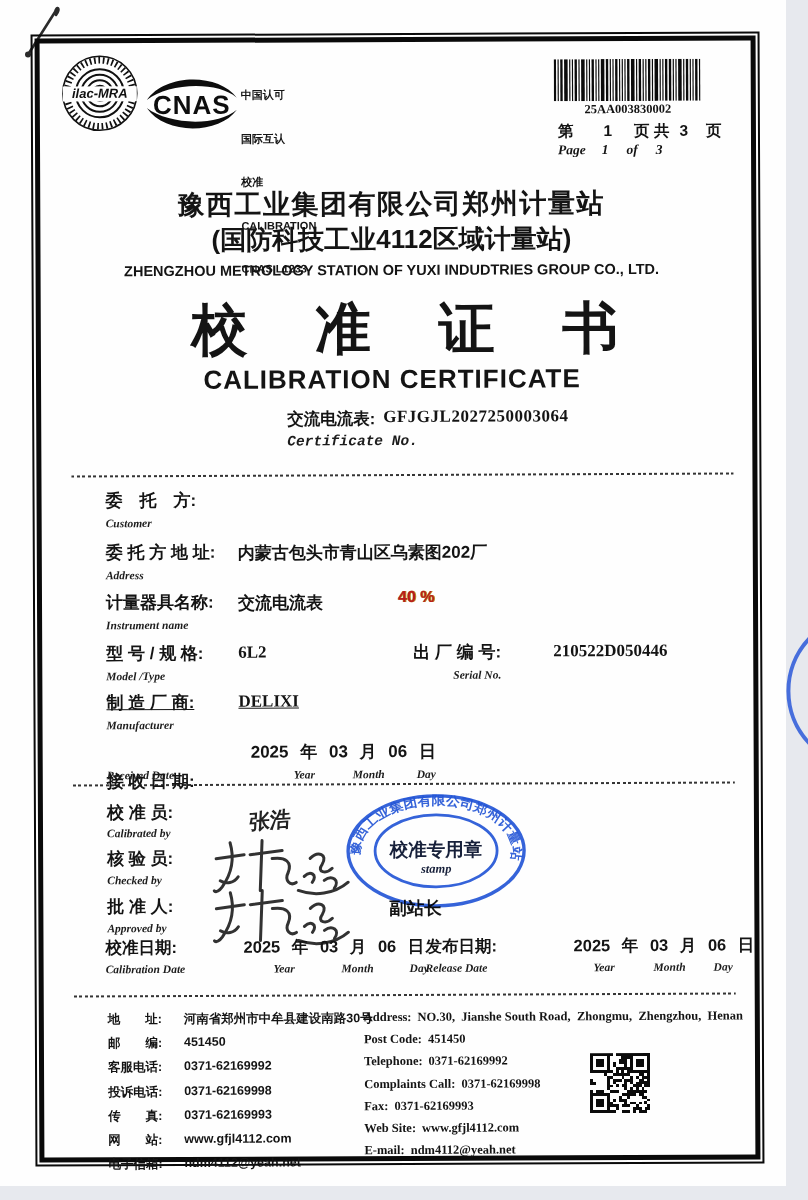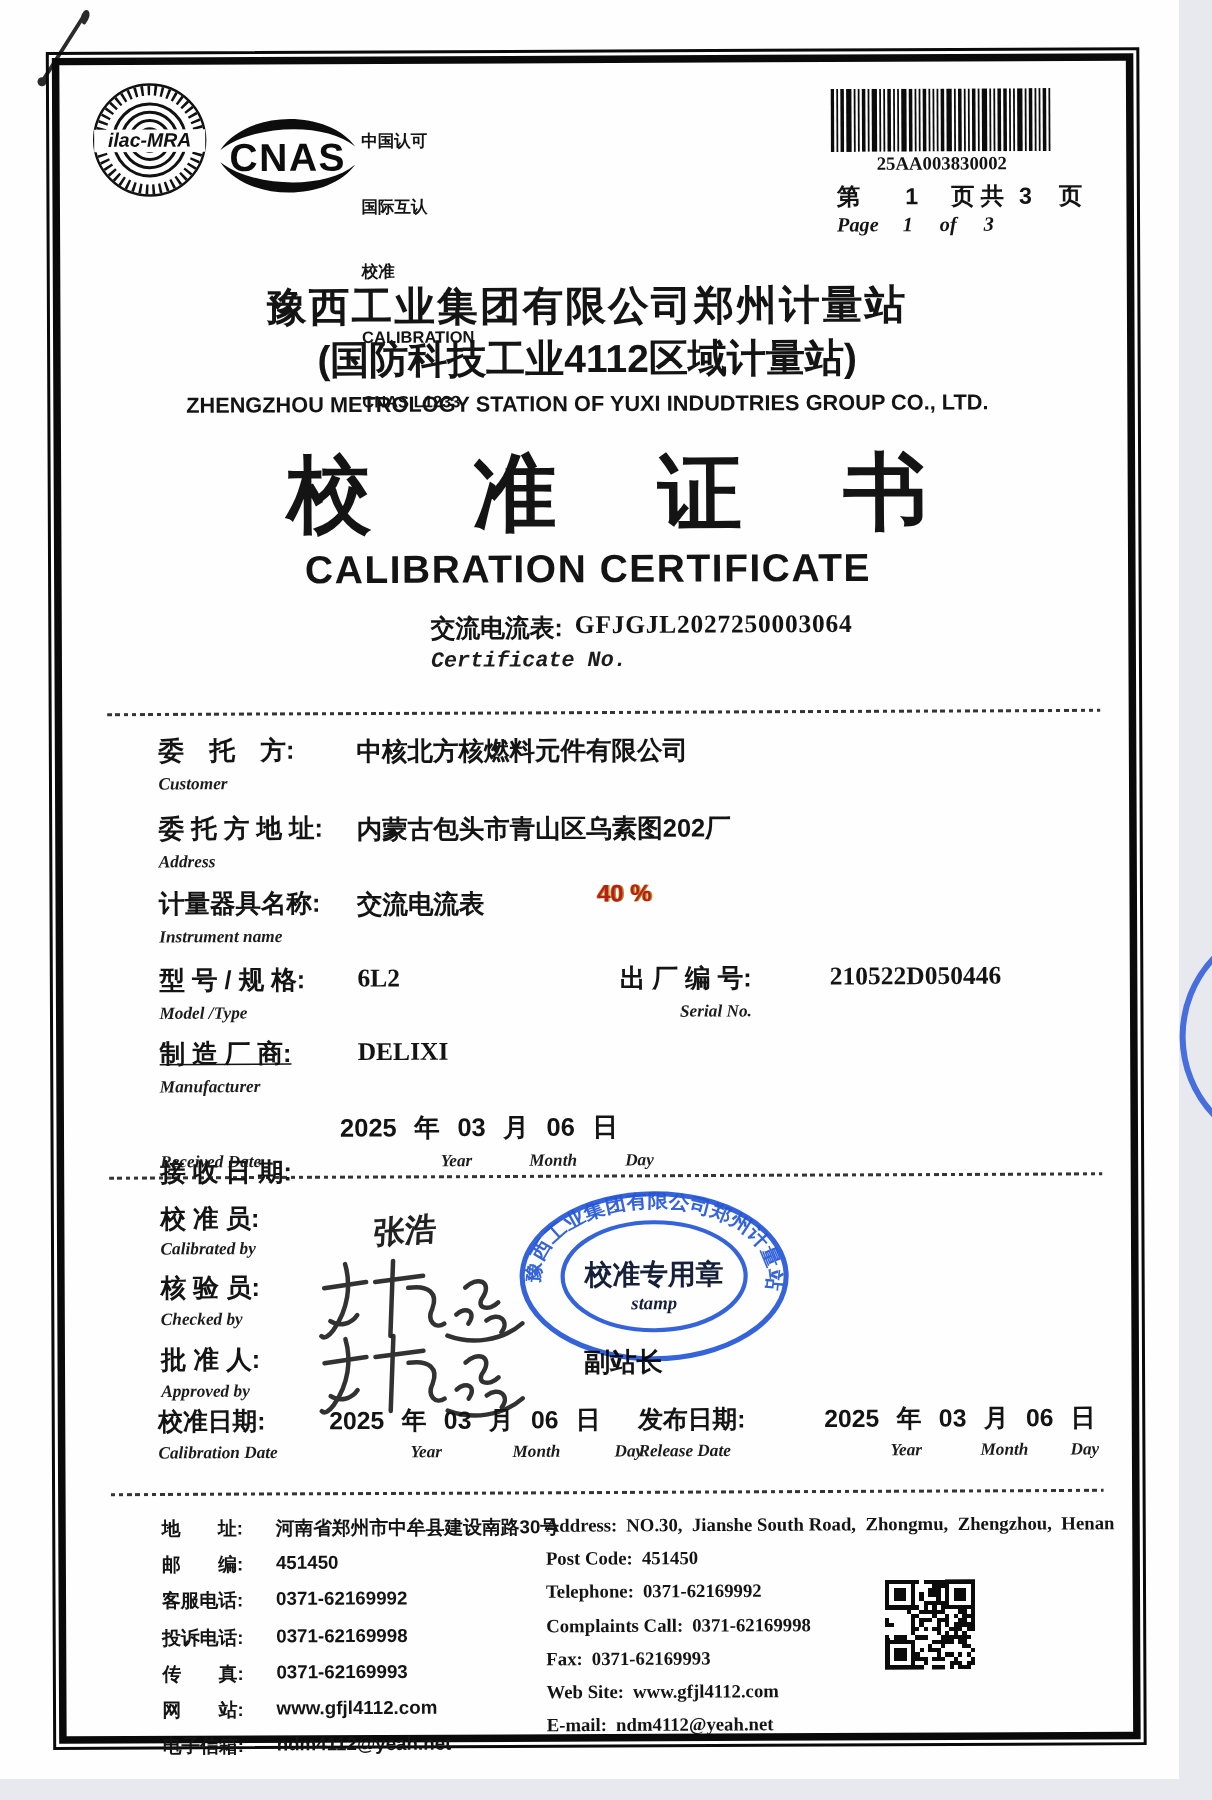--- a/index.html
+++ b/index.html
@@ -26,21 +26,21 @@
   .hand{display:inline-block;font-weight:700;font-size:21px;transform:rotate(-4deg) skewX(-7deg);color:#222;}
   .fcol{display:flex;flex-direction:column;row-gap:7.2px;}
   .frow{display:flex;white-space:pre;}
   .fcn{font-size:12.5px;font-weight:700;}
   .fcn .lab{display:inline-block;width:76px;}
   .fen{font-family:"Liberation Serif",serif;font-size:12.5px;font-weight:700;}
   .fen .lab{display:inline-block;min-width:0;margin-right:6px;}
   .pgrow{display:flex;align-items:baseline;font-weight:700;font-size:15.5px;white-space:pre;}
   .pgrow-en{display:flex;align-items:baseline;font-family:"Liberation Serif",serif;font-style:italic;font-weight:700;font-size:13.5px;white-space:pre;}
   .accred{font-size:11px;font-weight:700;line-height:14.5px;white-space:pre;}
-  .datev{font-weight:700;font-size:16.5px;word-spacing:7px;white-space:pre;}
+  .datev{font-weight:700;font-size:16.5px;word-spacing:7px;white-space:pre;margin-left:24px;}
   svg{display:block;}
 </style>
 </head>
 <body>
 
 <div class="scene">
   <div class="paper"></div>
 
   <svg class="abs" style="left:10px;top:2px;" width="52" height="62" viewBox="0 0 52 62">
     <path d="M19,51 L45,10 M45,10 C47,3 51,6 46,13" stroke="#2b2b2b" stroke-width="2.6" fill="none" stroke-linecap="round"></path>
@@ -142,41 +142,40 @@
 
     <div class="abs center title-cn" style="top:292px;">校 准 证 书</div>
     <div class="abs center title-en" style="top:364px;">CALIBRATION  CERTIFICATE</div>
     <span class="abs cjkL" style="left:288px;top:408px;font-size:16.5px;">交流电流表:</span>
     <span class="abs val serifv" style="left:384px;top:407px;letter-spacing:.5px;">GFJGJL2027250003064</span>
     <span class="abs enL" style="left:288px;top:433px;font-size:14.5px;font-family:Liberation Mono, monospace;">Certificate No.</span>
 
     <div class="abs dash" style="left:72px;top:474px;width:662px;"></div>
 
     <span class="abs cjkL" style="left:106px;top:488px;">委　托　方:</span>
-    <span class="abs val" style="left:238px;top:489px;">中核北方核燃料元件有限公司</span>
     <span class="abs enL" style="left:106px;top:516px;">Customer</span>
 
     <span class="abs cjkL" style="left:106px;top:540px;">委 托 方 地 址:</span>
     <span class="abs val" style="left:238px;top:541px;">内蒙古包头市青山区乌素图202厂</span>
     <span class="abs enL" style="left:106px;top:568px;">Address</span>
 
     <span class="abs cjkL" style="left:106px;top:590px;">计量器具名称:</span>
     <span class="abs val" style="left:238px;top:591px;">交流电流表</span>
     <span class="abs note40" style="left:398px;top:588px;">40 %</span>
     <span class="abs enL" style="left:106px;top:618px;">Instrument name</span>
 
     <span class="abs cjkL" style="left:106px;top:641px;">型 号 / 规 格:</span>
     <span class="abs val serifv" style="left:238px;top:642px;">6L2</span>
     <span class="abs enL" style="left:106px;top:669px;">Model /Type</span>
     <span class="abs cjkL" style="left:413px;top:641px;">出 厂 编 号:</span>
     <span class="abs val serifv" style="left:553px;top:642px;">210522D050446</span>
     <span class="abs enL" style="left:453px;top:669px;">Serial No.</span>
 
     <span class="abs cjkL" style="left:106px;top:690px;text-decoration:underline;">制 造 厂 商:</span>
-    <span class="abs val serifv" style="left:238px;top:691px;">DELIXI</span>
+    <span class="abs val serifv" style="left:238px;top:691px;text-decoration:underline;">DELIXI</span>
     <span class="abs enL" style="left:106px;top:718px;">Manufacturer</span>
 
     <span class="abs cjkL" style="left:106px;top:722px;margin-top:47px;">接 收 日 期:</span>
     <span class="abs datev" style="left:226px;top:740px;font-size:17px;">2025 年 03 月 06 日</span>
     <span class="abs enL" style="left:106px;top:768px;">Received Date</span>
     <span class="abs enL" style="left:293px;top:768px;">Year</span>
     <span class="abs enL" style="left:352px;top:768px;">Month</span>
     <span class="abs enL" style="left:416px;top:768px;">Day</span>
 
     <div class="abs dash" style="left:72px;top:783px;width:662px;"></div>

